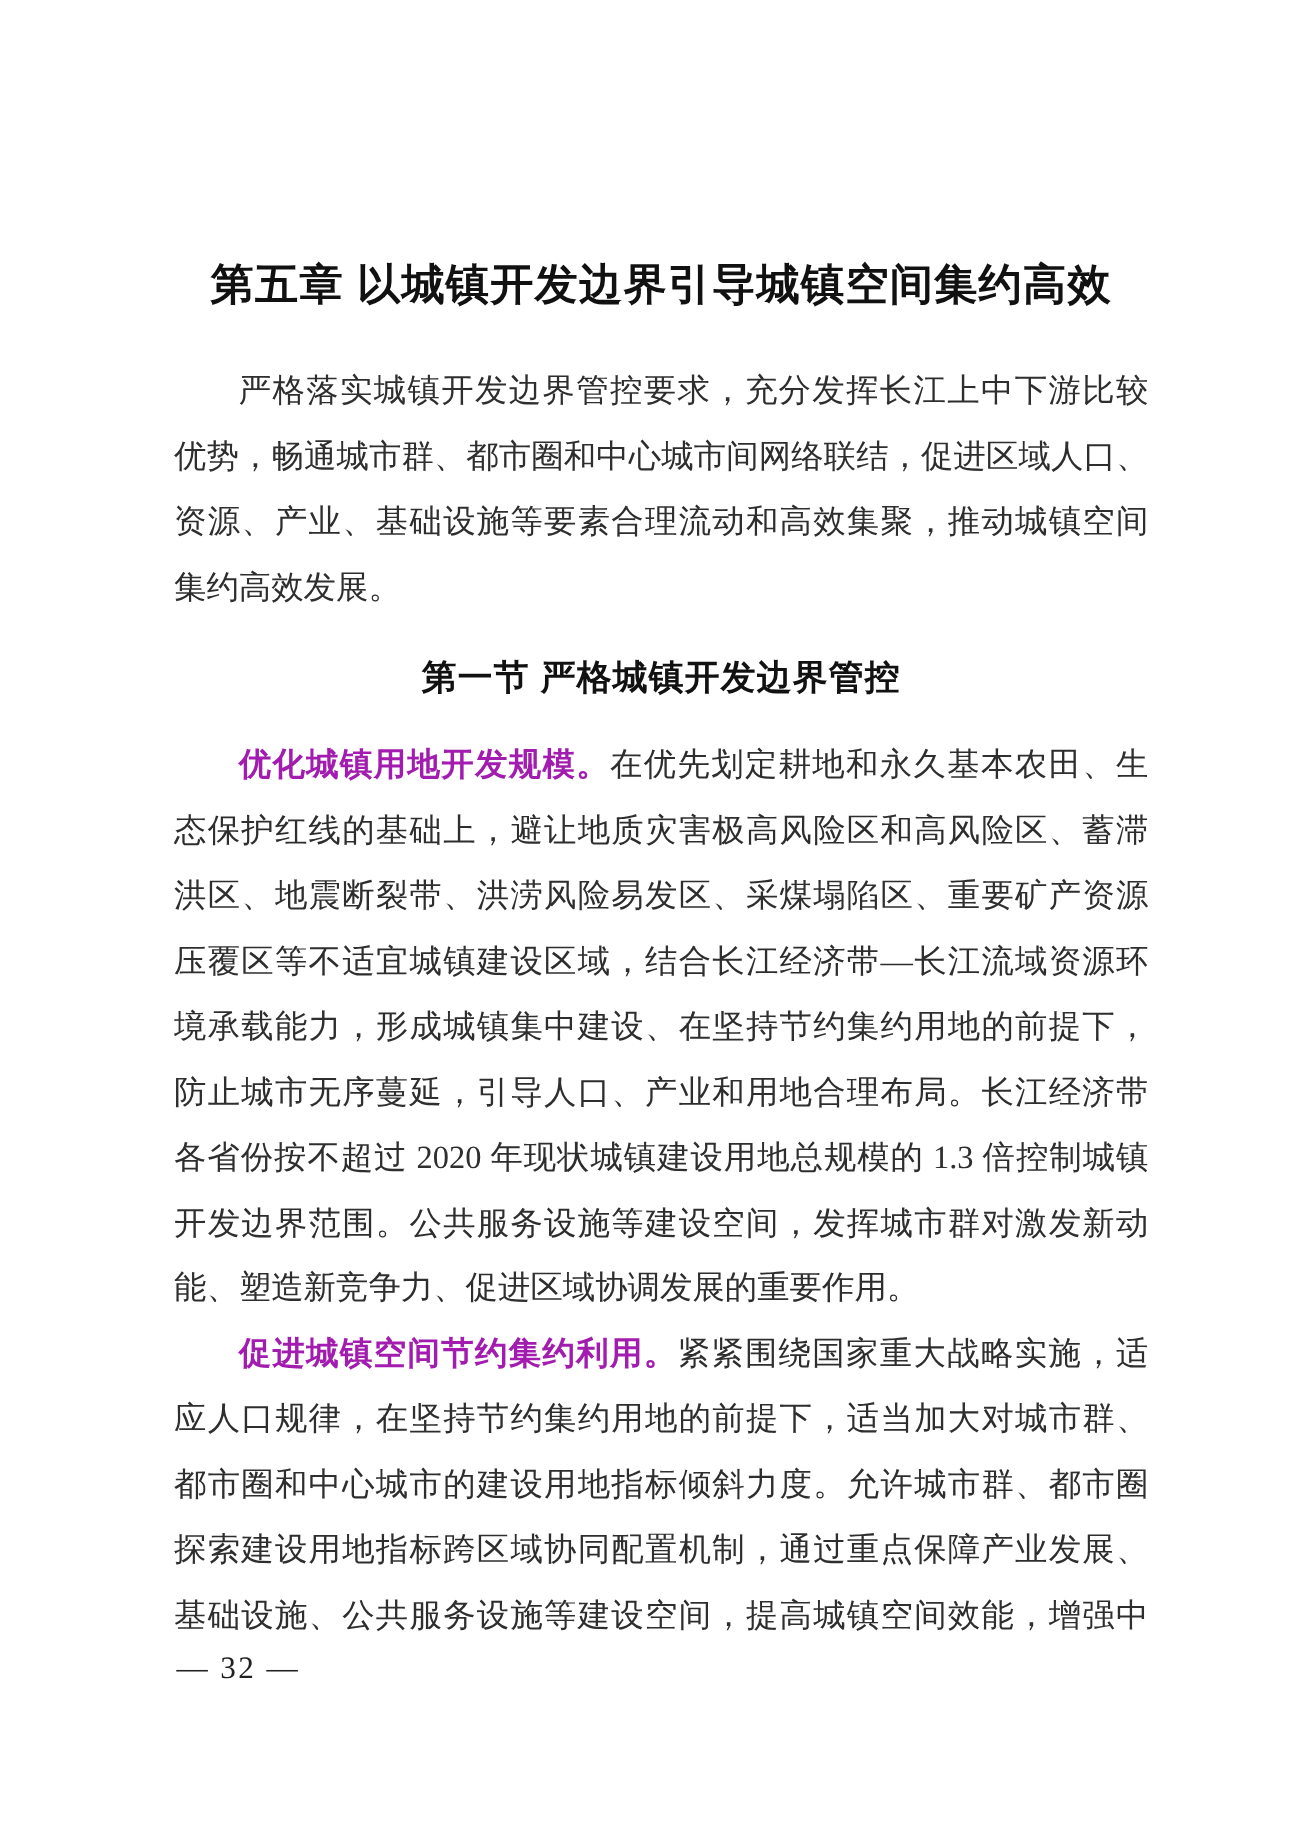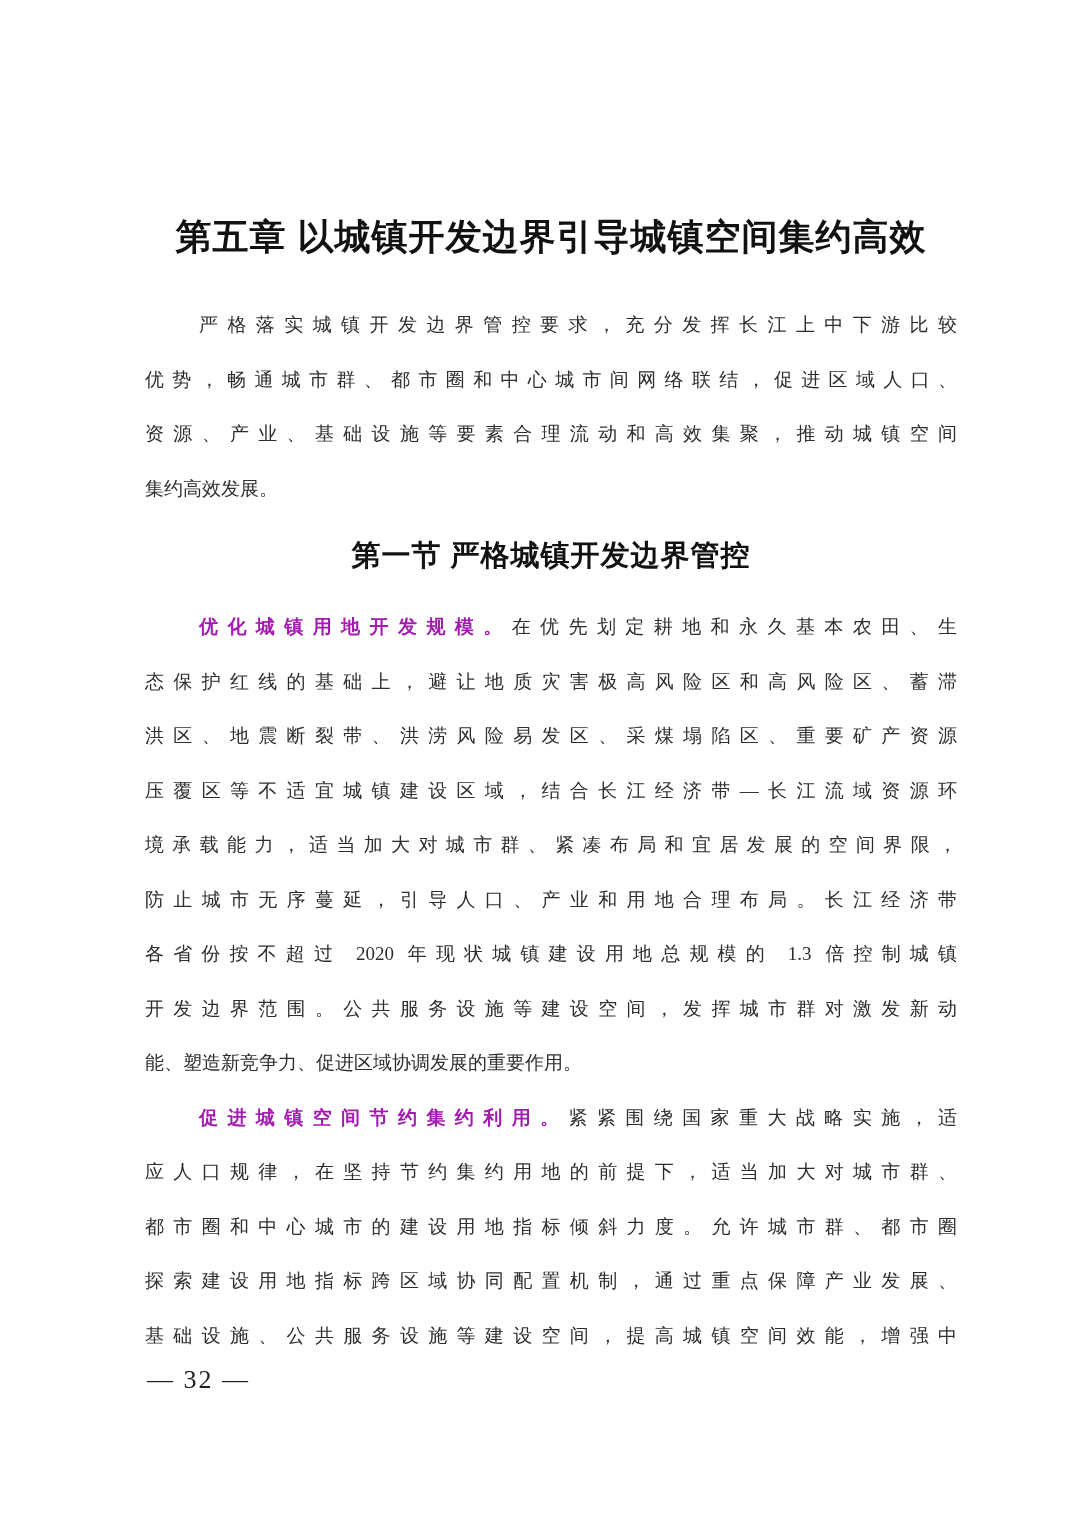--- a/index.html
+++ b/index.html
@@ -29,35 +29,35 @@
     line-height: 48px;
     text-align: center;
     color: #111111;
     letter-spacing: 1px;
     white-space: nowrap;
   }
   .intro-block {
     margin-top: 37px;
   }
   .section-title {
-    margin-top: 18px;
+    margin-top: 28px;
     font-family: "Liberation Sans", "DejaVu Sans", sans-serif;
     font-weight: bold;
     font-size: 29px;
     line-height: 42px;
     text-align: center;
     color: #111111;
     letter-spacing: 1px;
     white-space: nowrap;
   }
   .section-block {
     margin-top: 24px;
   }
   .line {
-    font-size: 19px;
+    font-size: 27px;
     line-height: 54.5px;
     height: 54.5px;
     text-align: left;
     color: #2e2e2e;
     overflow: visible;
     white-space: nowrap;
   }
   .line.just {
     white-space: normal;
     text-align: justify;
@@ -94,21 +94,21 @@
         <div class="line"><span>集约高效发展。</span></div>
       </div>
 
     <h2 class="section-title">第一节 严格城镇开发边界管控</h2>
 
     <div class="section-block">
         <div class="line just indent"><span class="lead-bold">优化城镇用地开发规模。</span><span>在优先划定耕地和永久基本农田、生</span></div>
         <div class="line just"><span>态保护红线的基础上，避让地质灾害极高风险区和高风险区、蓄滞</span></div>
         <div class="line just"><span>洪区、地震断裂带、洪涝风险易发区、采煤塌陷区、重要矿产资源</span></div>
         <div class="line just"><span>压覆区等不适宜城镇建设区域，结合长江经济带—长江流域资源环</span></div>
-        <div class="line just"><span>境承载能力，适当加大对城市群、紧凑布局和宜居发展的空间界限，</span></div>
+        <div class="line just"><span>境承载能力，形成城镇集中建设、在坚持节约集约用地的前提下，</span></div>
         <div class="line just"><span>防止城市无序蔓延，引导人口、产业和用地合理布局。长江经济带</span></div>
         <div class="line just"><span>各省份按不超过 2020 年现状城镇建设用地总规模的 1.3 倍控制城镇</span></div>
         <div class="line just"><span>开发边界范围。公共服务设施等建设空间，发挥城市群对激发新动</span></div>
         <div class="line"><span>能、塑造新竞争力、促进区域协调发展的重要作用。</span></div>
         <div class="line just indent"><span class="lead-bold">促进城镇空间节约集约利用。</span><span>紧紧围绕国家重大战略实施，适</span></div>
         <div class="line just"><span>应人口规律，在坚持节约集约用地的前提下，适当加大对城市群、</span></div>
         <div class="line just"><span>都市圈和中心城市的建设用地指标倾斜力度。允许城市群、都市圈</span></div>
         <div class="line just"><span>探索建设用地指标跨区域协同配置机制，通过重点保障产业发展、</span></div>
         <div class="line just"><span>基础设施、公共服务设施等建设空间，提高城镇空间效能，增强中</span></div>
       </div>

